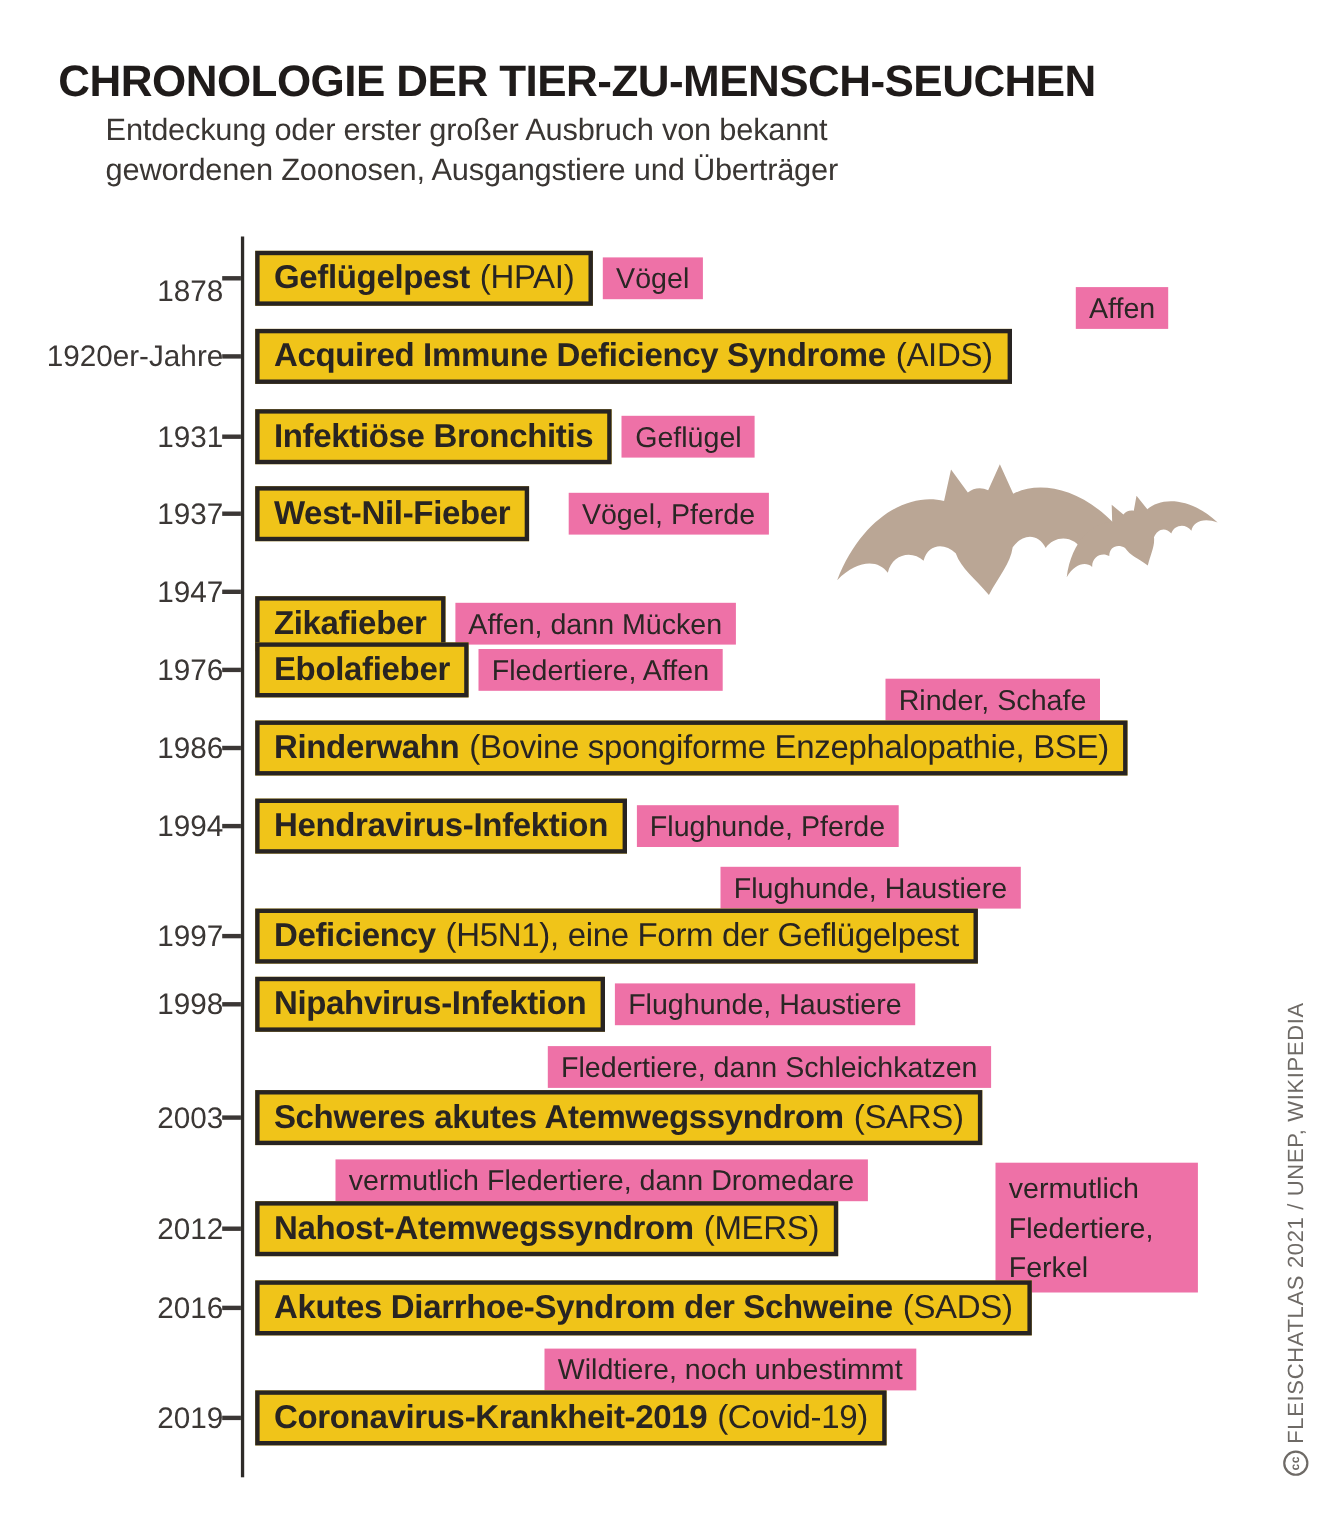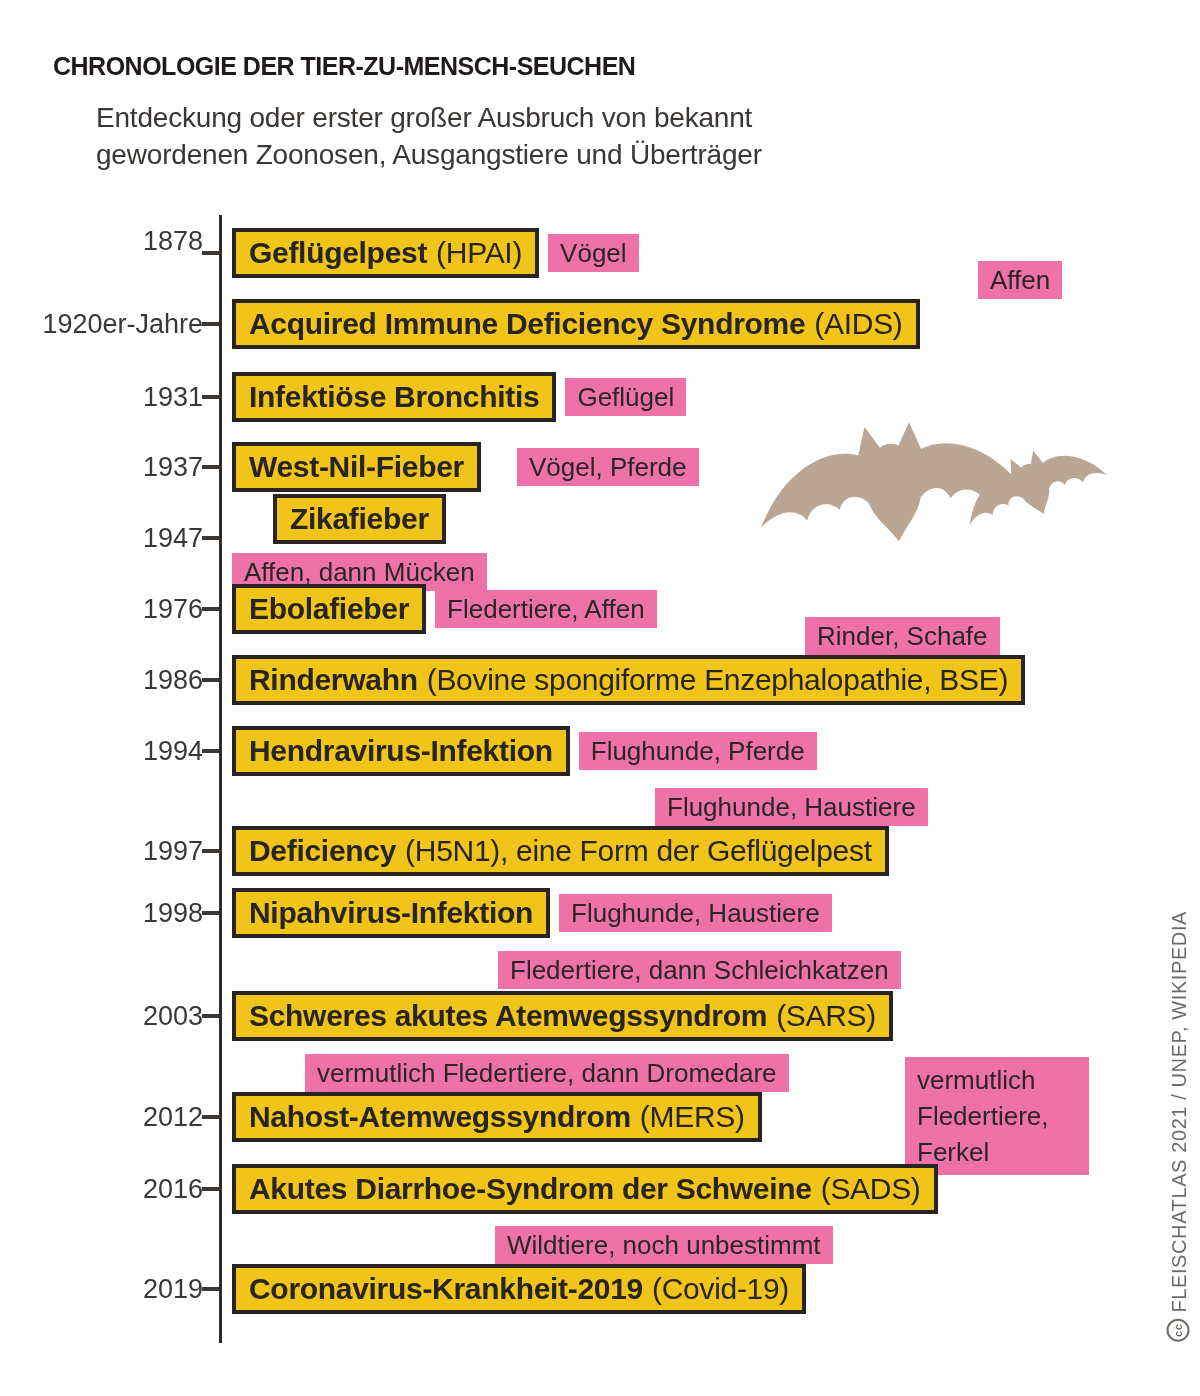--- a/index.html
+++ b/index.html
@@ -6,21 +6,21 @@
     --yellow:#F0C419; --pink:#EE71A7; --ink:#282422; --gray:#3B3735;
     --axis:#2E2B29; --bat:#BAA695; --credit:#6E6A66; --bg:#FFFFFF;
   }
   html,body{margin:0;padding:0;background:var(--bg);}
   #canvas{
     position:relative;width:1200px;height:1396px;background:var(--bg);
     font-family:"Liberation Sans",sans-serif;color:var(--ink);overflow:hidden;
   }
   .title{
     position:absolute;left:53px;top:52px;margin:0;
-    font-size:25px;font-weight:bold;letter-spacing:-0.5px;color:#1F1B1A;
+    font-size:40px;font-weight:bold;letter-spacing:-0.5px;color:#1F1B1A;
   }
   .subtitle{
     position:absolute;left:53px;font-size:28px;color:#3A3633;letter-spacing:-0.2px;margin-left:43px;
   }
   .subtitle.l1{top:102px}
   .subtitle.l2{top:139px}
   .axis{position:absolute;left:219px;top:215px;width:3px;height:1128px;background:var(--axis);}
   .year-label{
     position:absolute;left:0;width:203px;text-align:right;
     font-size:27px;color:var(--gray);line-height:34px;
@@ -56,21 +56,21 @@
 </head>
 <body>
 
 <div id="canvas">
   <h1 class="title">CHRONOLOGIE DER TIER-ZU-MENSCH-SEUCHEN</h1>
   <div class="subtitle l1">Entdeckung oder erster großer Ausbruch von bekannt</div>
   <div class="subtitle l2">gewordenen Zoonosen, Ausgangstiere und Überträger</div>
 
   <div class="axis" style="left: 219px; top: 215px; height: 1128px;"></div>
   <div id="rows">
-      <div class="year-label" style="top: 224px;">1878</div>
+      <div class="year-label" style="top: 248px;">1878</div>
       <div class="tick" style="top: 251px;"></div>
       <div class="entry-row" style="top: 228px;">
         <div class="disease-box"><span class="d-name">Geflügelpest</span><span class="d-suffix">(HPAI)</span></div>
         <div class="animal-label">Vögel</div>
       </div>
       <div class="year-label" style="top: 307px;">1920er-Jahre</div>
       <div class="tick" style="top: 322px;"></div>
       <div class="animal-label floating" style="left: 978px; top: 261px;">Affen</div>
       <div class="entry-row" style="top: 299px;">
         <div class="disease-box"><span class="d-name">Acquired Immune Deficiency Syndrome</span><span class="d-suffix">(AIDS)</span></div>
@@ -82,21 +82,21 @@
         <div class="animal-label">Geflügel</div>
       </div>
       <div class="year-label" style="top: 450px;">1937</div>
       <div class="tick" style="top: 465px;"></div>
       <div class="entry-row" style="top: 442px; gap: 36px;">
         <div class="disease-box"><span class="d-name">West-Nil-Fieber</span></div>
         <div class="animal-label">Vögel, Pferde</div>
       </div>
       <div class="year-label" style="top: 521px;">1947</div>
       <div class="tick" style="top: 536px;"></div>
-      <div class="entry-row" style="top: 494px; flex-direction: column;">
+      <div class="entry-row" style="top: 542px;">
         <div class="disease-box"><span class="d-name">Zikafieber</span></div>
         <div class="animal-label">Affen, dann Mücken</div>
       </div>
       <div class="year-label" style="top: 592px;">1976</div>
       <div class="tick" style="top: 607px;"></div>
       <div class="entry-row" style="top: 584px;">
         <div class="disease-box"><span class="d-name">Ebolafieber</span></div>
         <div class="animal-label">Fledertiere, Affen</div>
       </div>
       <div class="year-label" style="top: 663px;">1986</div>

